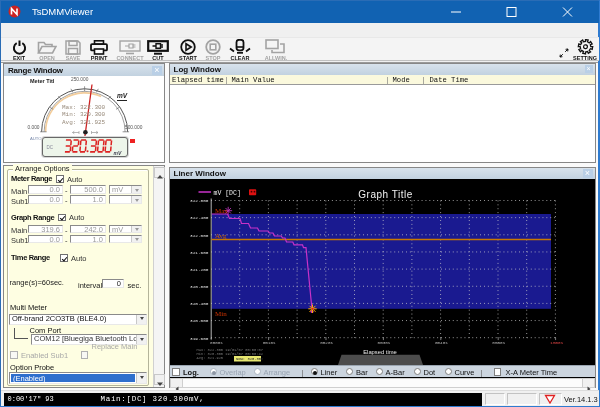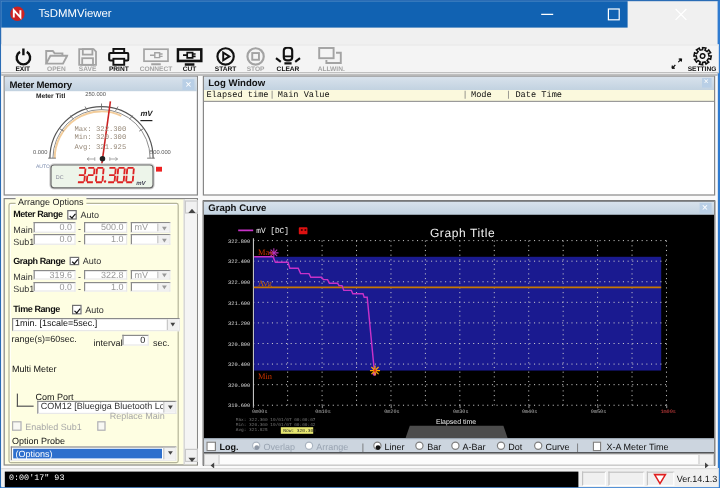--- a/index.html
+++ b/index.html
@@ -2,21 +2,21 @@
 <html><head>
 <meta charset="utf-8">
 <style>
   * { margin:0; padding:0; box-sizing:border-box; }
   html,body { width:600px; height:407px; overflow:hidden; }
   body { font-family:"Liberation Sans", sans-serif; position:relative; background:#f0f0f0; }
   #win { position:absolute; left:0; top:0; width:600px; height:407px;
          border:1px solid #2a6cb5; border-bottom:2px solid #2f7bd0; border-right:2px solid #2f7bd0; }
   .abs { position:absolute; }
   
-  #titlebar { position:absolute; left:0; top:0; width:522px; height:22px; background:#1162b2; }
+  #titlebar { position:absolute; left:0; top:0; width:598px; height:22px; background:#1162b2; }
   #titletext { position:absolute; left:31px; top:5px; color:#fff; font-size:9.5px; }
   
   #menubar { position:absolute; left:0; top:22px; width:598px; height:14px; background:#fcfcfc; font-size:8px; color:#1a1a1a; letter-spacing:-0.1px; }
   #menubar span { position:absolute; top:2.5px; }
   #menubar u { text-decoration:underline; }
   
   #toolbar { position:absolute; left:0; top:36px; width:598px; height:24px; background:#f4f4f4; border-top:1px solid #e8e8e8; border-bottom:1px solid #c0c0c0; }
   #toolbar .tbtn { position:absolute; top:1px; width:30px; height:23px; text-align:center; }
   #toolbar .tlabel { position:absolute; top:16px; width:100%; font-size:5.5px; font-weight:bold; letter-spacing:0; }
   
@@ -164,21 +164,21 @@
           <circle r="1.9" fill="none" stroke="#111" stroke-width="1.2"></circle>
         </g>
       </svg>
       <div class="tlabel" style="color:#111">SETTING</div>
     </div>
   </div>
   <div id="client"></div>
 
   <div class="childwin" style="left:2px;top:62px;width:162px;height:100px">
     <div class="childtitle" style="height:12px">
-        <span class="t" style="top:1.5px;font-size:8px;letter-spacing:-0.2px">Meter Memory</span>
+        <span class="t" style="top:1.5px;font-size:8px;letter-spacing:-0.2px">Range Window</span>
         <span class="x" style="top:1.5px">×</span>
       </div>
     <svg class="abs" style="left:0;top:12px" width="160" height="86" viewBox="0 0 160 86">
       <g transform="translate(-3,-75)">
 
         <path d="M 40.6 130.8 A 43 43 0 0 1 126.6 130.8" fill="none" stroke="#555" stroke-width="1"></path>
         <path d="M 43.1 130.8 A 40.5 40.5 0 0 1 124.1 130.8" fill="none" stroke="#777" stroke-width="0.7"></path>
 
         <path d="M 44.6 130.8 A 39 39 0 0 1 100.1 95.5" fill="none" stroke="#f3cd9b" stroke-width="1.6"></path>
 
@@ -267,48 +267,48 @@
     <div class="abs lr" style="left:61px;top:30px">-</div>
     <div class="inp" style="left:66px;top:29px;width:36px">1.0</div>
     <div class="cmb dis" style="left:105px;top:29px;width:33px"><span></span><i></i></div>
 
     <div class="abs lb" style="left:7px;top:46.5px">Graph Range</div>
     <div class="cb" style="left:54px;top:47.5px"></div>
     <div class="abs lr" style="left:65px;top:47px">Auto</div>
     <div class="abs lr" style="left:7px;top:60px">Main</div>
     <div class="inp" style="left:24px;top:58.5px;width:35px">319.6</div>
     <div class="abs lr" style="left:61px;top:59.5px">-</div>
-    <div class="inp" style="left:66px;top:58.5px;width:36px">322.8</div>
+    <div class="inp" style="left:66px;top:58.5px;width:36px">242.0</div>
     <div class="cmb dis" style="left:105px;top:58.5px;width:33px"><span>mV</span><i></i></div>
     <div class="abs lr" style="left:7px;top:70px">Sub1</div>
     <div class="inp" style="left:24px;top:68.5px;width:35px">0.0</div>
     <div class="abs lr" style="left:61px;top:69.5px">-</div>
     <div class="inp" style="left:66px;top:68.5px;width:36px">1.0</div>
     <div class="cmb dis" style="left:105px;top:68.5px;width:33px"><span></span><i></i></div>
 
     <div class="abs lb" style="left:7px;top:87px">Time Range</div>
     <div class="cb" style="left:56px;top:88px"></div>
     <div class="abs lr" style="left:67px;top:87.5px">Auto</div>
-    <div class="cmb" style="left:5.5px;top:99px;width:140px;height:10.5px"><span style="color:#111">1min. [1scale=5sec.]</span><i></i></div>
     <div class="abs lr" style="left:5.5px;top:112px;color:#222">range(s)=60sec.</div>
     <div class="abs lr" style="left:74px;top:115px;color:#222">interval</div>
     <div class="inp" style="left:98px;top:113px;width:22px;color:#222">0</div>
     <div class="abs lr" style="left:123.5px;top:115px;color:#222">sec.</div>
 
     <div class="abs lr" style="left:6px;top:137px;color:#111">Multi Meter</div>
+    <div class="cmb" style="left:5px;top:147.5px;width:138px;height:11px"><span style="color:#111">Off-brand 2CO3TB (BLE4.0)</span><i></i></div>
     <div class="abs lr" style="left:25.5px;top:160px;color:#111">Com Port</div>
     <div class="abs" style="left:10px;top:162px;width:14px;height:11px;border-left:1.5px solid #555;border-bottom:1.5px solid #555"></div>
     <div class="cmb" style="left:27px;top:168px;width:116px;height:11px"><span style="color:#333">COM12 [Bluegiga Bluetooth Lo</span><i></i></div>
     <div class="cb dis" style="left:6px;top:185px"></div>
     <div class="abs lr" style="left:17px;top:185px;color:#a8a8a8">Enabled Sub1</div>
     <div class="cb dis" style="left:76.5px;top:185px"></div>
     <div class="abs lr" style="left:87.5px;top:176px;color:#a8a8a8">Replace Main</div>
     <div class="abs lr" style="left:6px;top:197px;color:#111">Option Probe</div>
     <div class="cmb" style="left:5px;top:206px;width:138px;height:12px">
-        <span class="sel">(Options)</span>
+        <span class="sel">(Enabled)</span>
         <i></i>
       </div>
 
     <div class="abs" style="left:148.5px;top:0px;width:11.5px;height:221px;background:#f4f4f4;border-left:1px solid #d0d0d0">
       <div class="sbtn" style="left:0.5px;top:1px"><svg width="10" height="10" viewBox="0 0 10 10">
             <path d="M5 3 L8 6.5 L2 6.5 Z" fill="#444"></path>
           </svg></div>
       <div class="sbtn" style="left:0.5px;top:208px"><svg width="10" height="10" viewBox="0 0 10 10">
             <path d="M5 7 L2 3.5 L8 3.5 Z" fill="#444"></path>
           </svg></div>
@@ -326,21 +326,21 @@
       <span class="abs" style="left:62px;top:1px">Main Value</span>
       <span class="abs" style="left:216px;top:1px;color:#777">|</span>
       <span class="abs" style="left:223px;top:1px">Mode</span>
       <span class="abs" style="left:252px;top:1px;color:#777">|</span>
       <span class="abs" style="left:260px;top:1px">Date Time</span>
     </div>
   </div>
 
   <div class="childwin" id="graphwin" style="left:167.5px;top:165.5px;width:427px;height:221.5px;background:#000">
     <div class="childtitle" style="height:11px">
-        <span class="t" style="top:1px;font-size:8px">Graph Curve</span>
+        <span class="t" style="top:1px;font-size:8px">Liner Window</span>
         <span class="x">×</span>
       </div>
     <svg class="abs" style="left:0;top:11px" width="425" height="187" viewBox="0 0 425 187" font-family="Liberation Sans, sans-serif">
       <g transform="translate(-168.5,-177.5)">
         <rect x="168.5" y="177.5" width="425" height="187" fill="#000"></rect>
 
         <line x1="197" y1="190.5" x2="209.5" y2="190.5" stroke="#c832c8" stroke-width="1.5"></line>
         <text x="212" y="193" fill="#eee" font-size="6.5px" font-family="Liberation Mono, monospace">mV [DC]</text>
         <rect x="247.5" y="187.8" width="7.2" height="6" rx="0.8" fill="#dd1111"></rect>
         <circle cx="250" cy="190.2" r="0.9" fill="#400"></circle>
@@ -469,20 +469,21 @@
           </svg></div>
       <div class="sbtn" style="right:0px;left:auto;top:0px;width:12px;height:8.5px;border:none;border-left:1px solid #cfcfcf;background:#f1f1f1"><svg width="12" height="8" viewBox="0 0 12 8">
             <path d="M7.5 4 L4.5 1.5 L4.5 6.5 Z" fill="#444"></path>
           </svg></div>
     </div>
   </div>
 
   <div id="statusbar">
     <div class="abs" style="left:2.5px;top:1.5px;width:478px;height:13.5px;background:#000;color:#fff;font-family:'Liberation Mono',monospace;font-size:7.5px;line-height:13.5px;white-space:nowrap">
       <span class="abs" style="left:4px;font-size:7px">0:00'17" 93</span>
+      <span class="abs" style="left:97px;letter-spacing:0.7px">Main:[DC] 320.300mV,</span>
     </div>
     <div class="abs" style="left:483.5px;top:2px;width:20.5px;height:12px;border:1px solid;border-color:#c2c2c2 #fff #fff #c2c2c2"></div>
     <div class="abs" style="left:506px;top:2px;width:30px;height:12px;border:1px solid;border-color:#c2c2c2 #fff #fff #c2c2c2"></div>
     <div class="abs" style="left:538px;top:2px;width:23px;height:12px;border:1px solid;border-color:#c2c2c2 #fff #fff #c2c2c2">
       <svg width="12" height="11" viewBox="0 0 12 11" style="position:absolute;left:4px;top:0px">
           <path d="M1.5 1.5 L10.5 1.5 L6 9 Z" fill="#fff" stroke="#e02020" stroke-width="1.3"></path>
         </svg>
     </div>
     <div class="abs" style="left:563px;top:3.5px;font-size:7.5px;color:#111">Ver.14.1.3</div>
   </div>

